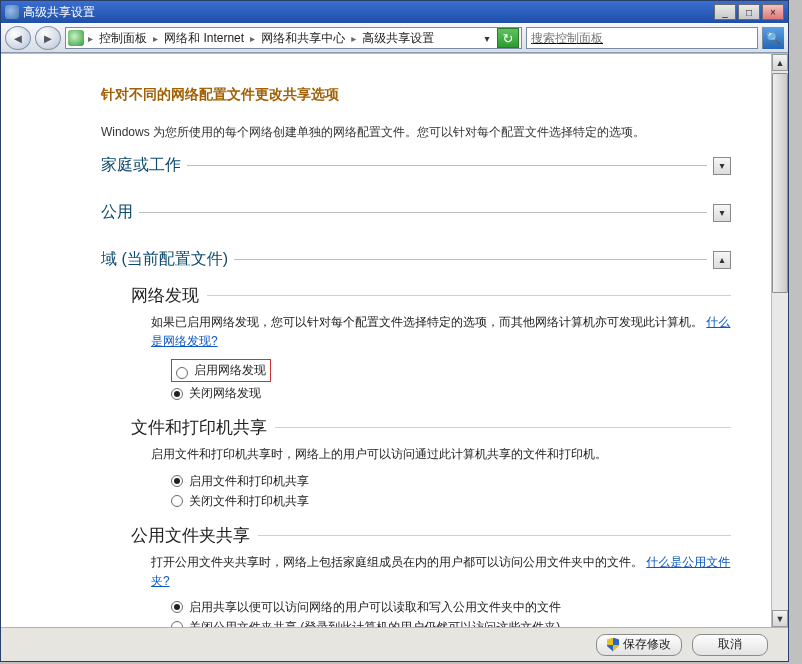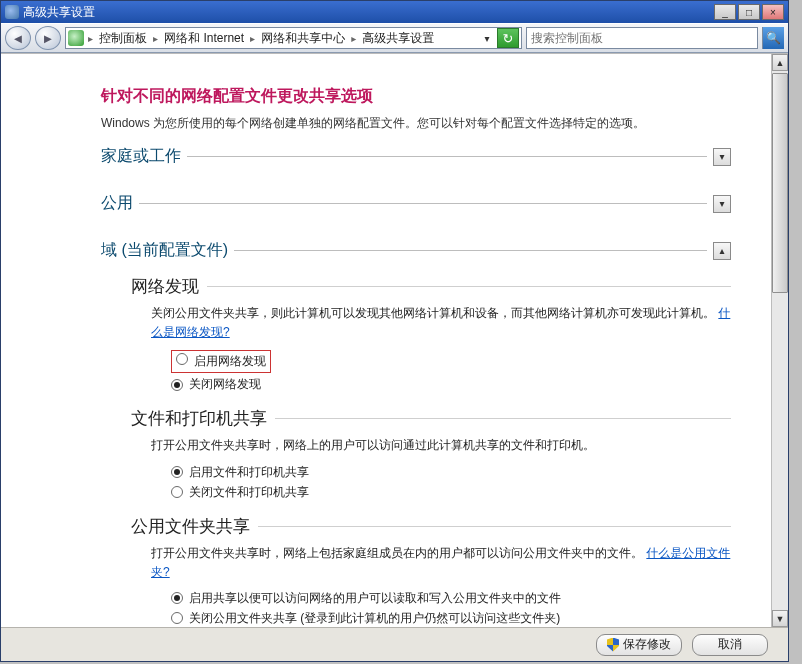--- a/index.html
+++ b/index.html
@@ -98,21 +98,21 @@
     width:22px;height:20px;
     background:linear-gradient(to bottom,#5dc35d,#2e9b2e);
     border:1px solid #2b7a2b;
     display:flex;align-items:center;justify-content:center;
     color:#fff;font-size:13px;
   }
   .searchbox {
     width:232px;height:22px;
     background:#fff;
     border:1px solid #7a8aa0;
-    display:flex;
+    display:flex;text-decoration:underline;
   }
   .searchbox input{
     flex:1;border:none;outline:none;font-size:12px;padding:0 4px;
     color:#777;
   }
   .searchbtn{
     width:22px;height:22px;
     background:linear-gradient(to bottom,#5aa0e6,#2367b5);
     display:flex;align-items:center;justify-content:center;
     color:#fff;font-size:12px;
@@ -136,21 +136,21 @@
   .scrollbar-v {
     width:17px;
     background:#e8e8e8;
     border-left:1px solid #bcbcbc;
     display:flex;flex-direction:column;
   }
   .sbtn{height:17px;background:linear-gradient(to bottom,#f3f3f3,#d5d5d5);border:1px solid #9a9a9a;display:flex;align-items:center;justify-content:center;font-size:9px;color:#333;}
   .sthumb{flex:0 0 220px;margin-top:2px;background:linear-gradient(to right,#f0f0f0,#c9c9c9);border:1px solid #8f8f8f;border-radius:1px;}
   .strack{flex:1;}
   h1.page-title{
-    font-size:16px;font-weight:bold;color:#be185d;margin-bottom:8px;
+    font-size:14px;font-weight:bold;color:#a16207;margin-bottom:20px;
   }
   p.page-desc{font-size:12px;color:#333;margin-bottom:14px;}
   .section-row{
     display:flex;align-items:center;margin:10px 0;
   }
   .section-row .sec-label{font-size:16px;color:#0c4a6e;white-space:nowrap;}
   .section-row .rule{flex:1;border-bottom:1px solid #bdbdbd;margin:0 6px;}
   .expander{
     width:18px;height:18px;border:1px solid #8a8a8a;
     background:linear-gradient(to bottom,#f7f7f7,#dcdcdc);
@@ -165,21 +165,21 @@
   a.hlink{color:#0b57c4;text-decoration:underline;cursor:pointer;}
   .radio-group{margin-left:40px;}
   .radio-row{display:flex;align-items:center;margin:3px 0;}
   .radio{
     width:12px;height:12px;border:1px solid #6a6a6a;border-radius:50%;
     margin-right:6px;background:#fff;display:inline-flex;align-items:center;justify-content:center;
   }
   .radio.checked::after{content:"";width:6px;height:6px;border-radius:50%;background:#222;}
   .radio-label{font-size:12px;color:#222;}
   .highlight-box{
-    border:1px solid #c33; padding:2px 4px;display:inline-flex;align-items:flex-start;
+    border:1px solid #c33; padding:2px 4px;display:inline-flex;align-items:flex-end;
   }
   
   .bottombar{
     height:34px;
     background:#e7e5df;
     border-top:1px solid #b5b3ad;
     display:flex;align-items:center;justify-content:flex-end;
     padding:0 20px;gap:10px;
   }
   .btn{
@@ -255,39 +255,39 @@
         <div class="expander">▴</div>
       </div>
 
       <div class="subsection">
 
         <div class="sub-title-row">
           <span class="sub-label">网络发现</span>
           <div class="rule2"></div>
         </div>
         <p class="para">
-          <span>关闭公用文件夹共享，则此计算机可以发现其他网络计算机和设备，而其他网络计算机亦可发现此计算机。</span>
+          <span>如果已启用网络发现，您可以针对每个配置文件选择特定的选项，而其他网络计算机亦可发现此计算机。</span>
           <a class="hlink">什么是网络发现?</a>
         </p>
         <div class="radio-group">
           <span class="highlight-box">
             <span class="radio"></span>
             <span class="radio-label">启用网络发现</span>
           </span>
           <div class="radio-row">
             <span class="radio checked"></span>
             <span class="radio-label">关闭网络发现</span>
           </div>
         </div>
 
         <div class="sub-title-row">
           <span class="sub-label">文件和打印机共享</span>
           <div class="rule2"></div>
         </div>
-        <p class="para">打开公用文件夹共享时，网络上的用户可以访问通过此计算机共享的文件和打印机。</p>
+        <p class="para">启用文件和打印机共享时，网络上的用户可以访问通过此计算机共享的文件和打印机。</p>
         <div class="radio-group">
           <div class="radio-row">
             <span class="radio checked"></span>
             <span class="radio-label">启用文件和打印机共享</span>
           </div>
           <div class="radio-row">
             <span class="radio"></span>
             <span class="radio-label">关闭文件和打印机共享</span>
           </div>
         </div>

